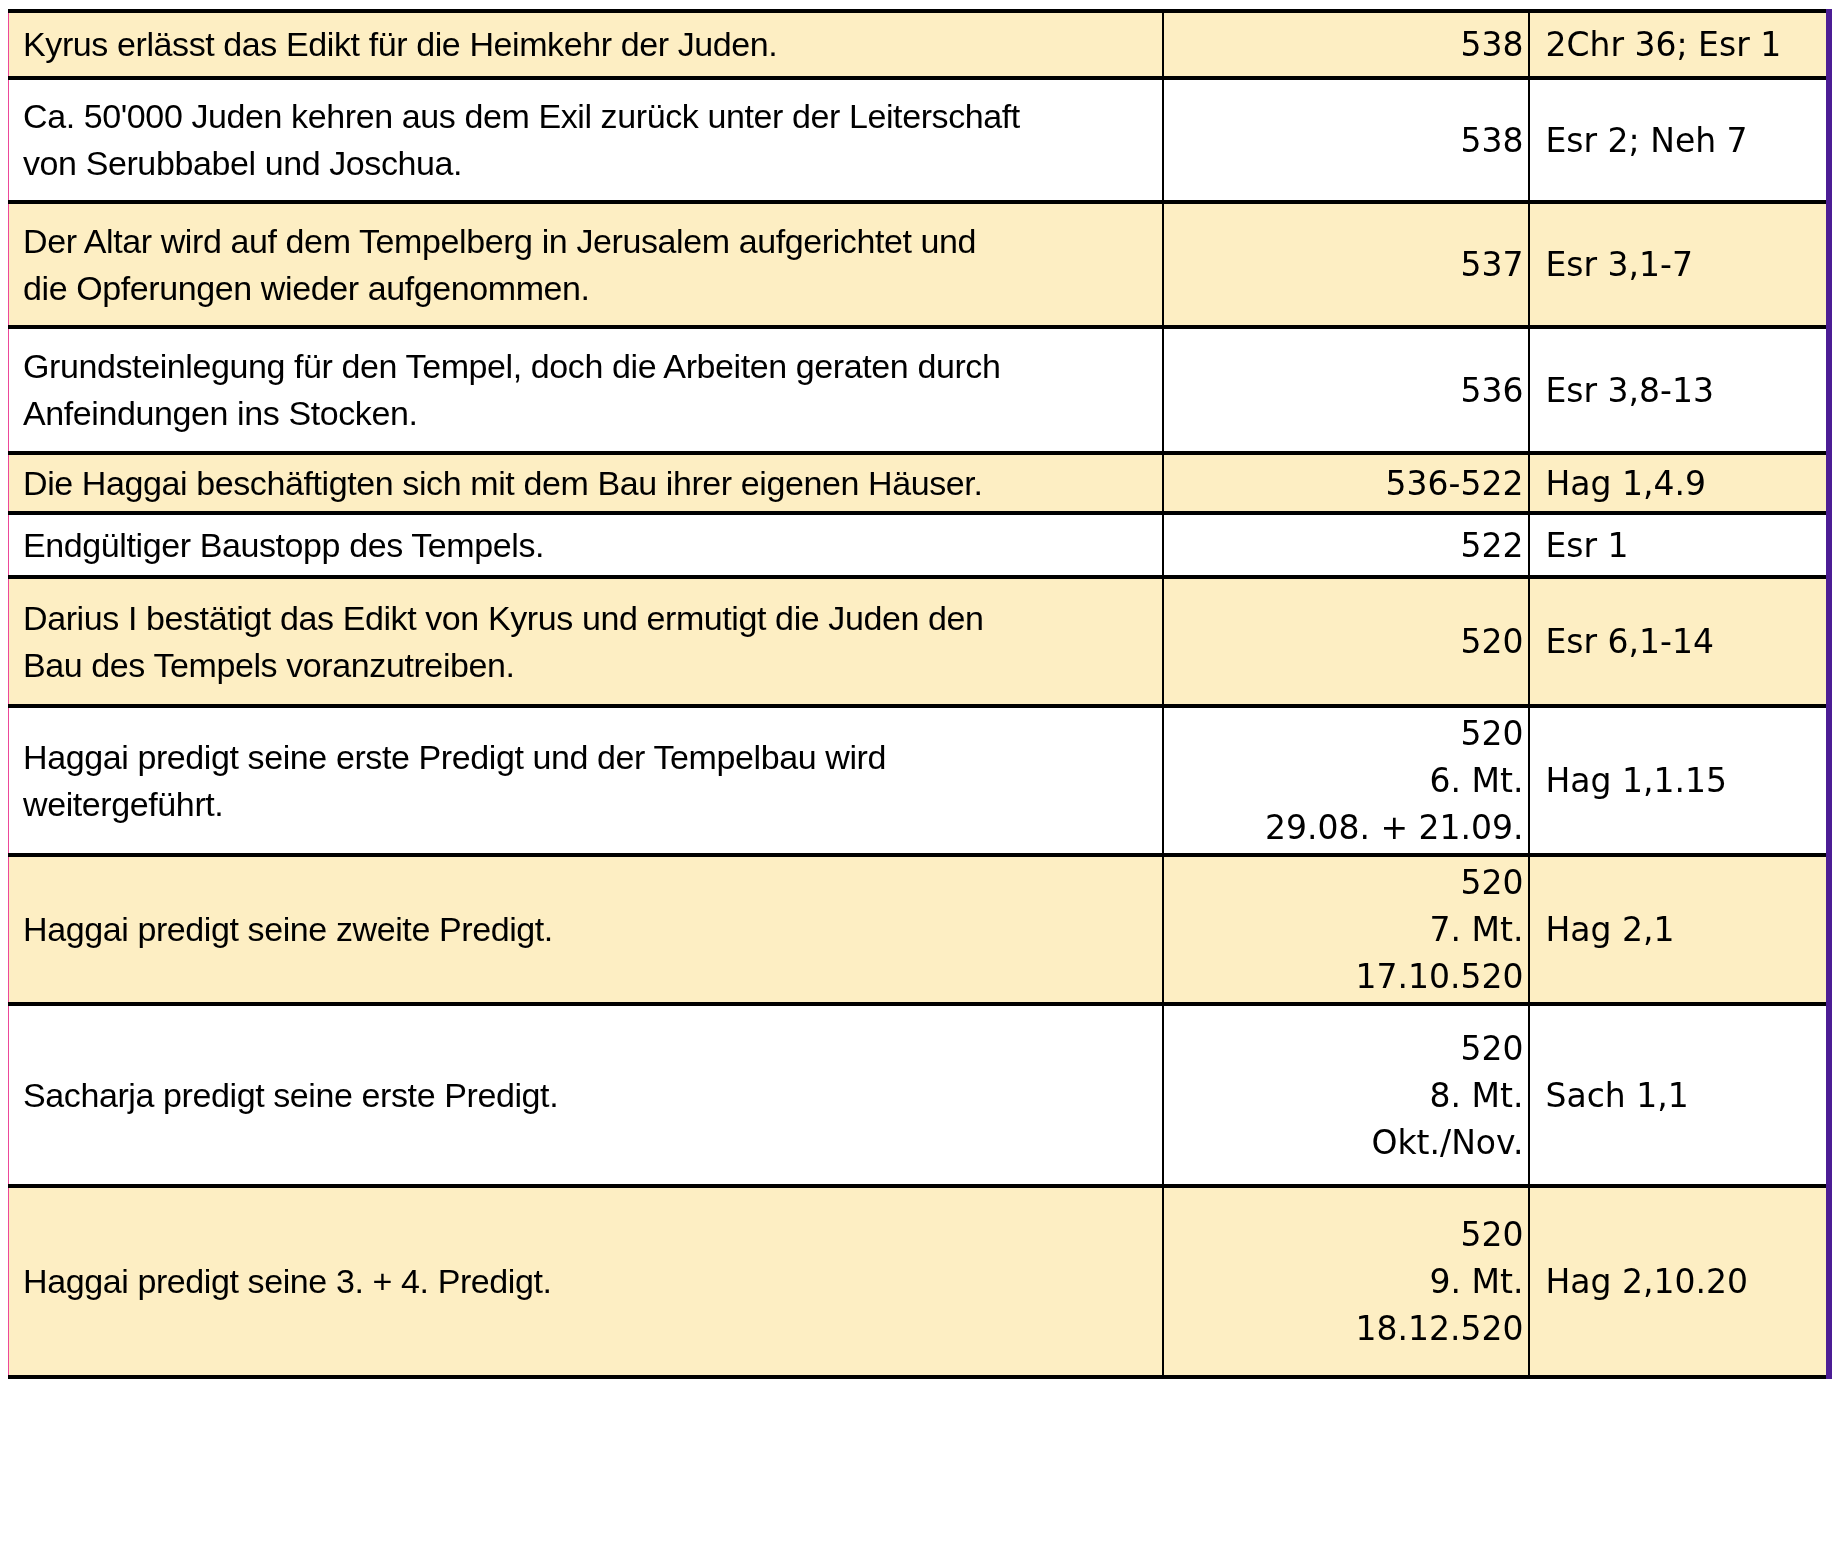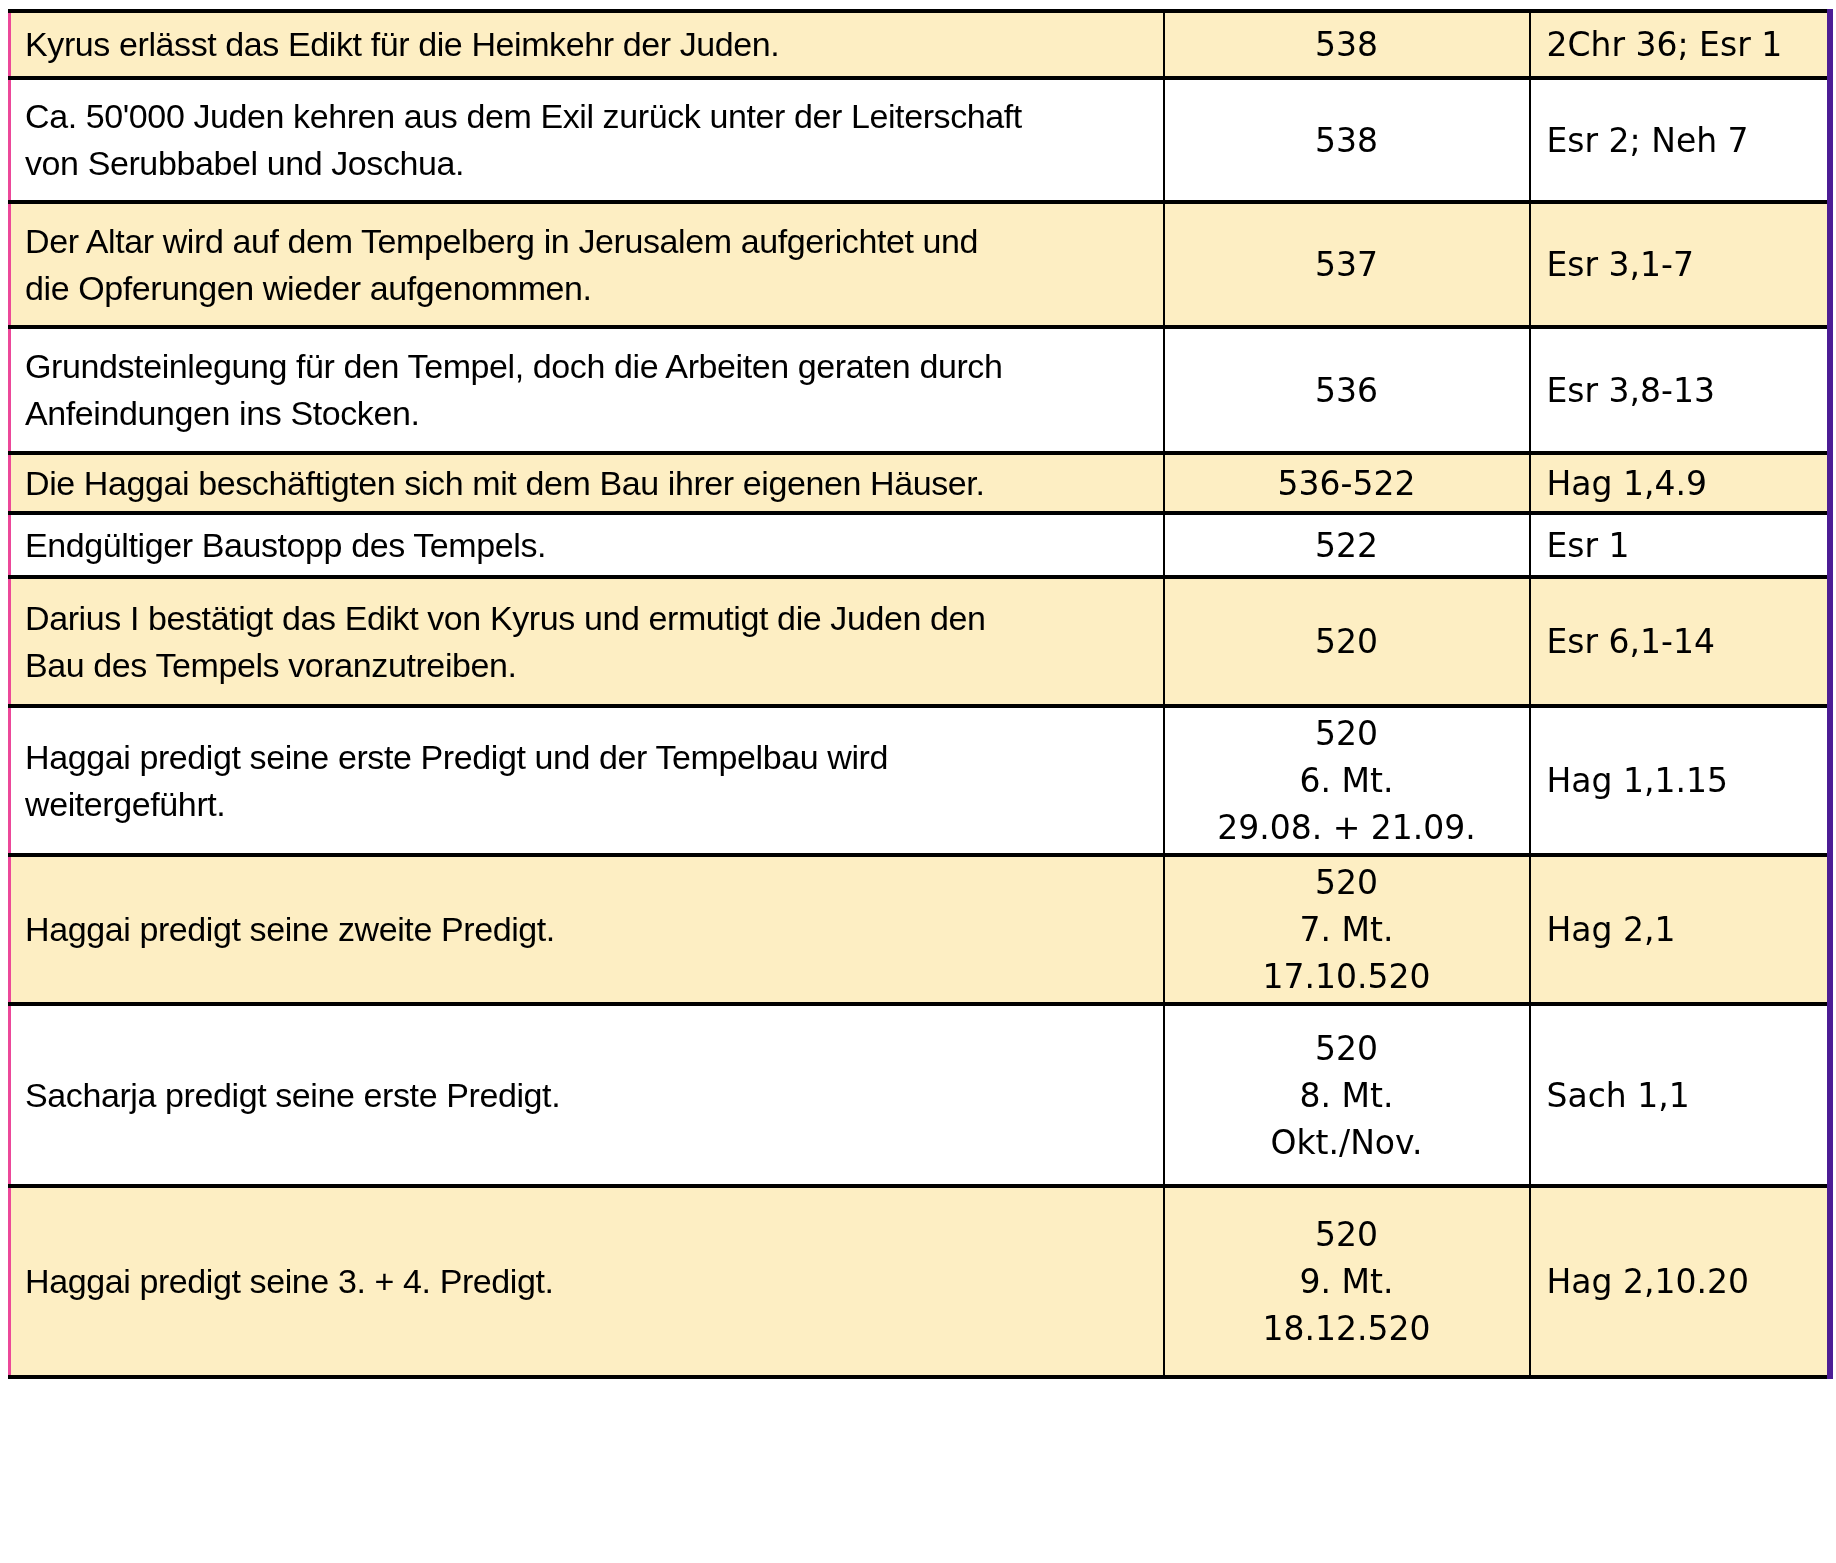--- a/index.html
+++ b/index.html
@@ -28,38 +28,38 @@
   table.chronology td {
     border-top: 4px solid #000000;
     border-bottom: 4px solid #000000;
     border-left: 2px solid #000000;
     border-right: 2px solid #000000;
     vertical-align: middle;
     white-space: pre;
     overflow: hidden;
     box-sizing: border-box;
   }
-  table.chronology tr td:first-child { border-left: 3px solid #ec4899; }
+  table.chronology tr td:first-child { border-left: 1px solid #ec4899; }
   table.chronology tr td:last-child  { border-right: 6px solid #4c1d95; }
 
   tr:nth-child(odd) td { background: var(--row-shaded, #fdeec3); }
   tr:nth-child(even) td { background: var(--row-plain, #ffffff); }
 
   td.event {
     font-size: 34px;
     line-height: 47px;
     letter-spacing: -0.4px;
     padding: 2px 10px 2px 14px;
     text-align: left;
   }
   td.year {
     font-family: "DejaVu Sans", sans-serif;
     font-size: 33px;
     line-height: 47px;
-    text-align: center;
+    text-align: right;
     padding: 2px 4px;
   }
   td.ref {
     font-family: "DejaVu Sans", sans-serif;
     font-size: 33px;
     line-height: 47px;
     text-align: left;
     padding: 2px 6px 2px 16px;
   }
 

